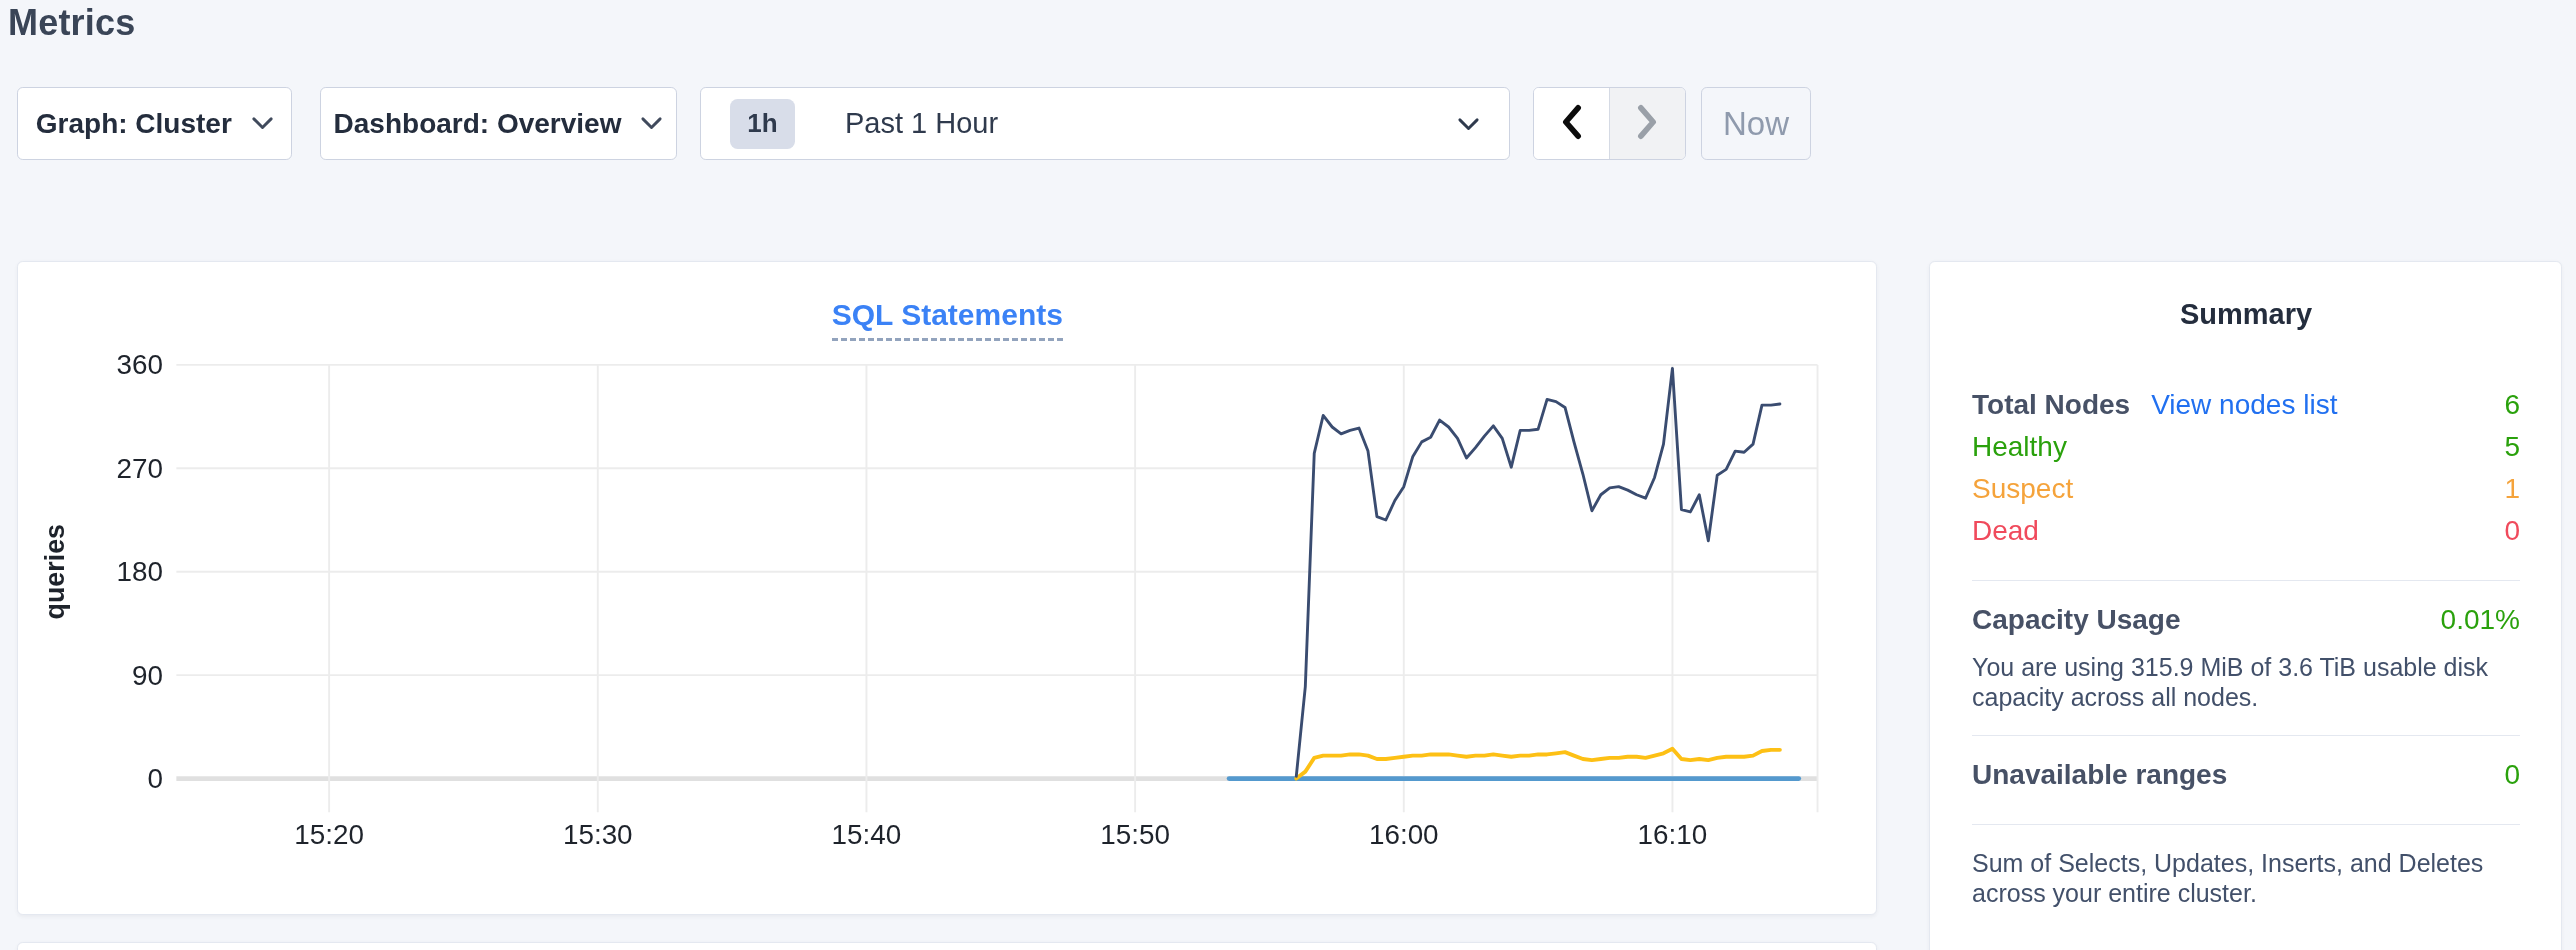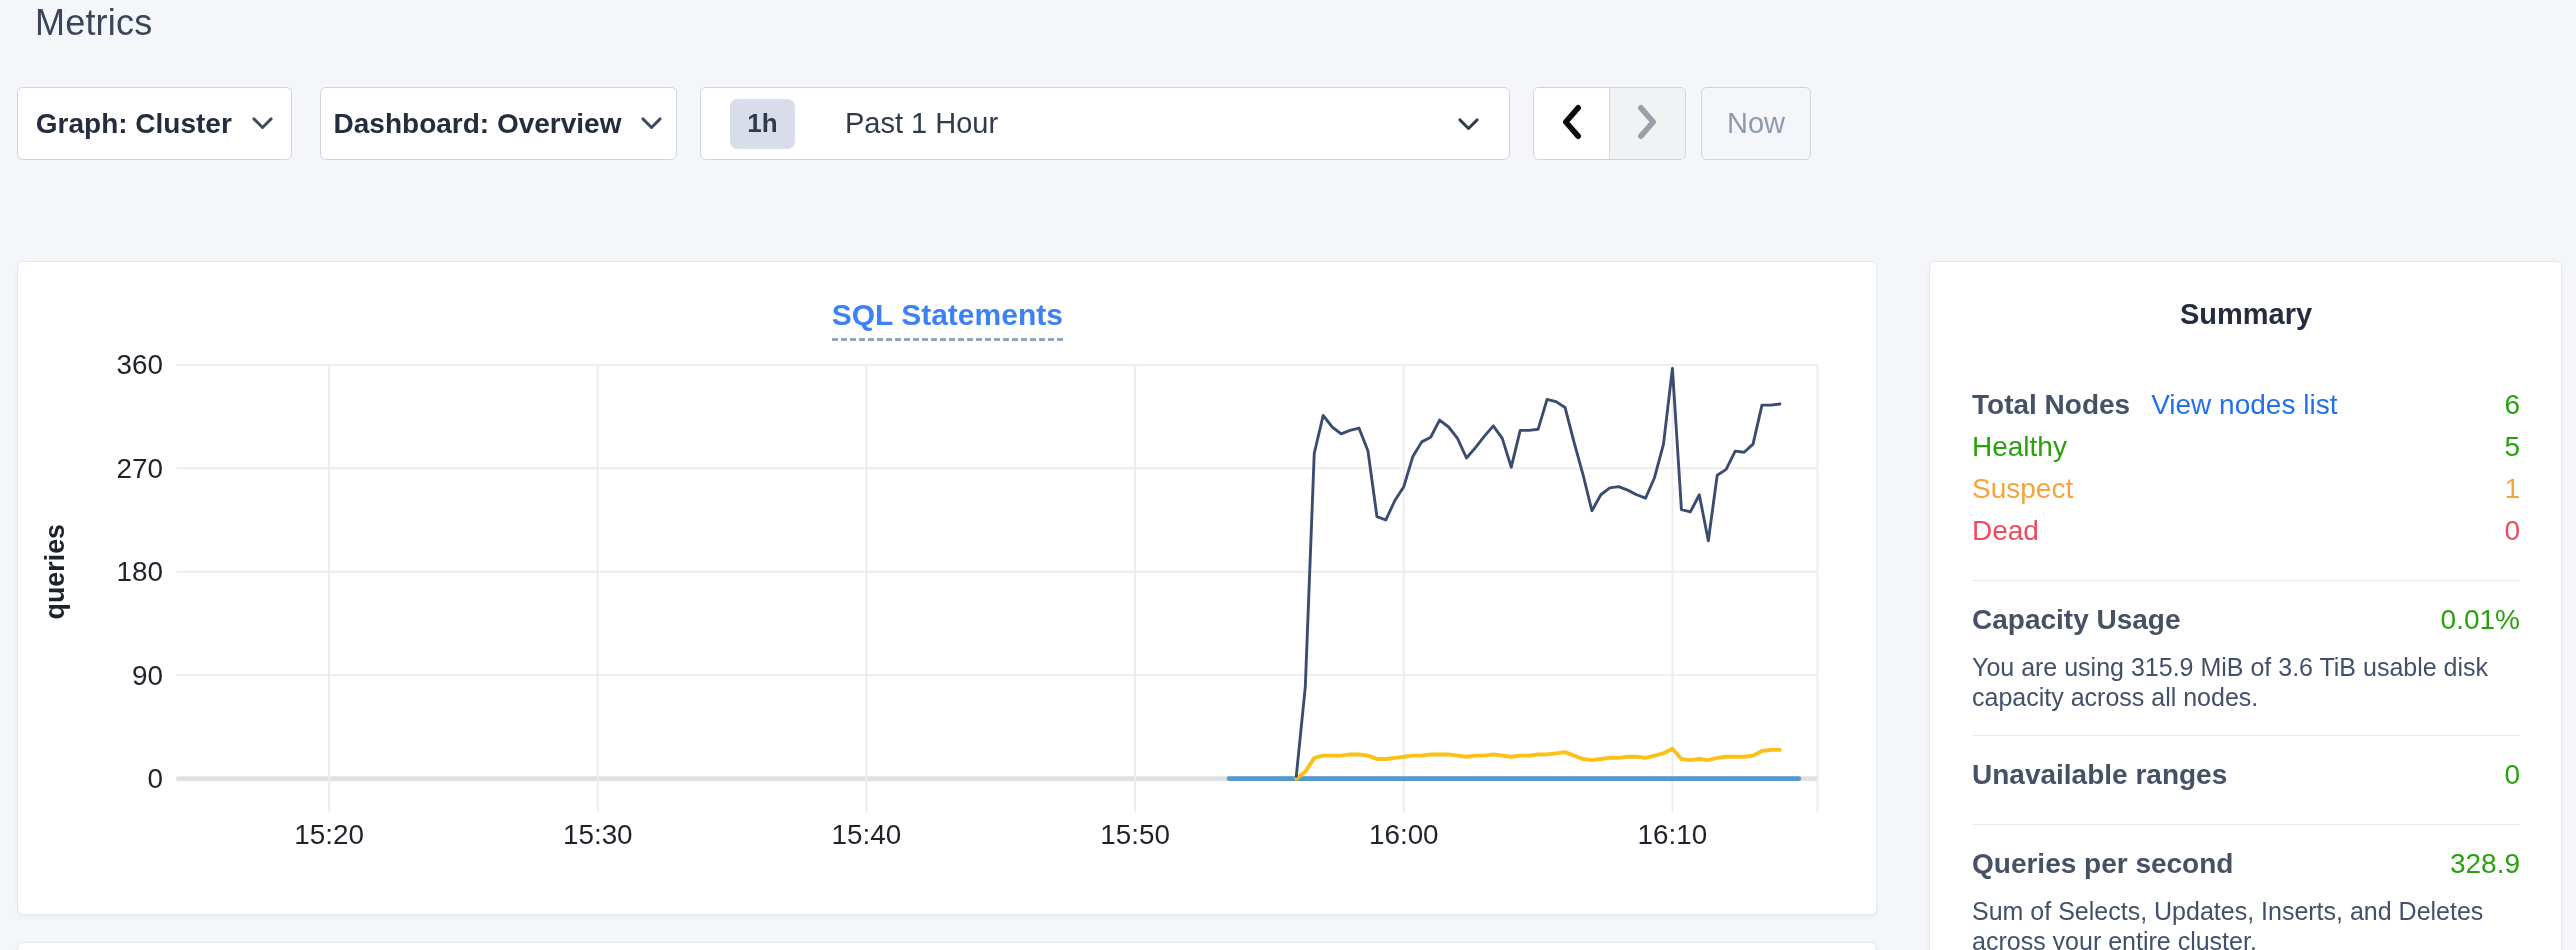--- a/index.html
+++ b/index.html
@@ -5,22 +5,22 @@
   * { margin:0; padding:0; box-sizing:border-box; }
   html,body { width:2576px; height:950px; overflow:hidden; }
   body {
     background:#f4f6fa;
     font-family:"Liberation Sans", sans-serif;
     color:#394455;
     position:relative;
   }
   
   .page-title {
-    position:absolute; left:35px; top:1.9px;
-    font-size:36px; font-weight:400; color:#3a4557;
+    position:absolute; left:8px; top:1.9px;
+    font-size:36px; font-weight:700; color:#3a4557;
     letter-spacing:0.2px;
   }
   .toolbar { position:absolute; left:0; top:87px; height:73px; width:100%; }
   .tb-btn {
     position:absolute; top:0; height:73px;
     background:#ffffff; border:1.9px solid #cdd3e1; border-radius:5.8px;
     display:flex; align-items:center; justify-content:center;
     cursor:pointer;
   }
   .dd-label { font-size:28px; font-weight:700; color:#242d3d; }
@@ -40,21 +40,21 @@
     border:1.9px solid #cdd3e1; border-radius:5.8px; overflow:hidden;
     display:flex; background:#ffffff;
   }
   .arrow-btn { width:50%; height:100%; display:flex; align-items:center; justify-content:center; cursor:pointer; }
   .arrow-prev { background:#ffffff; border-right:1.9px solid #d5dae4; }
   .arrow-next { background:#f1f2f4; cursor:default; }
   .now-btn {
     position:absolute; left:1701px; top:0; height:73px; width:110px;
     border:1.9px solid #cdd3e1; border-radius:5.8px;
     display:flex; align-items:center; justify-content:center;
-    font-size:29px; color:#8f9aad; background:transparent; cursor:pointer;
+    font-size:33px; color:#8f9aad; background:transparent; cursor:pointer;
   }
   
   .card {
     position:absolute; background:#ffffff;
     border:1px solid #e4e8f0; border-radius:5.8px;
     box-shadow:0 1.9px 3.8px rgba(60,70,90,0.06);
   }
   .chart-card   { left:17.3px; top:261px; width:1860px; height:654px; }
   .next-card    { left:17.3px; top:942px; width:1860px; height:38px; }
   .summary-card { left:1929px; top:261px; width:633px; height:729px; padding:36px 41px 0 42px; }
@@ -213,21 +213,16 @@
     <hr class="divider">
 
     <div class="sum-row">
       <span class="sum-label-strong">Unavailable ranges</span>
       <span class="spacer"></span>
       <span class="sum-value" style="color: rgb(42, 161, 12);">0</span>
     </div>
 
     <hr class="divider">
 
-    <div class="sum-row">
-      <span class="sum-label-strong">Queries per second</span>
-      <span class="spacer"></span>
-      <span class="sum-value" style="color: rgb(42, 161, 12);">328.9</span>
-    </div>
     <div class="sum-desc">Sum of Selects, Updates, Inserts, and Deletes across your entire cluster.</div>
   </div>
 </div>
 
 
 </body></html>

